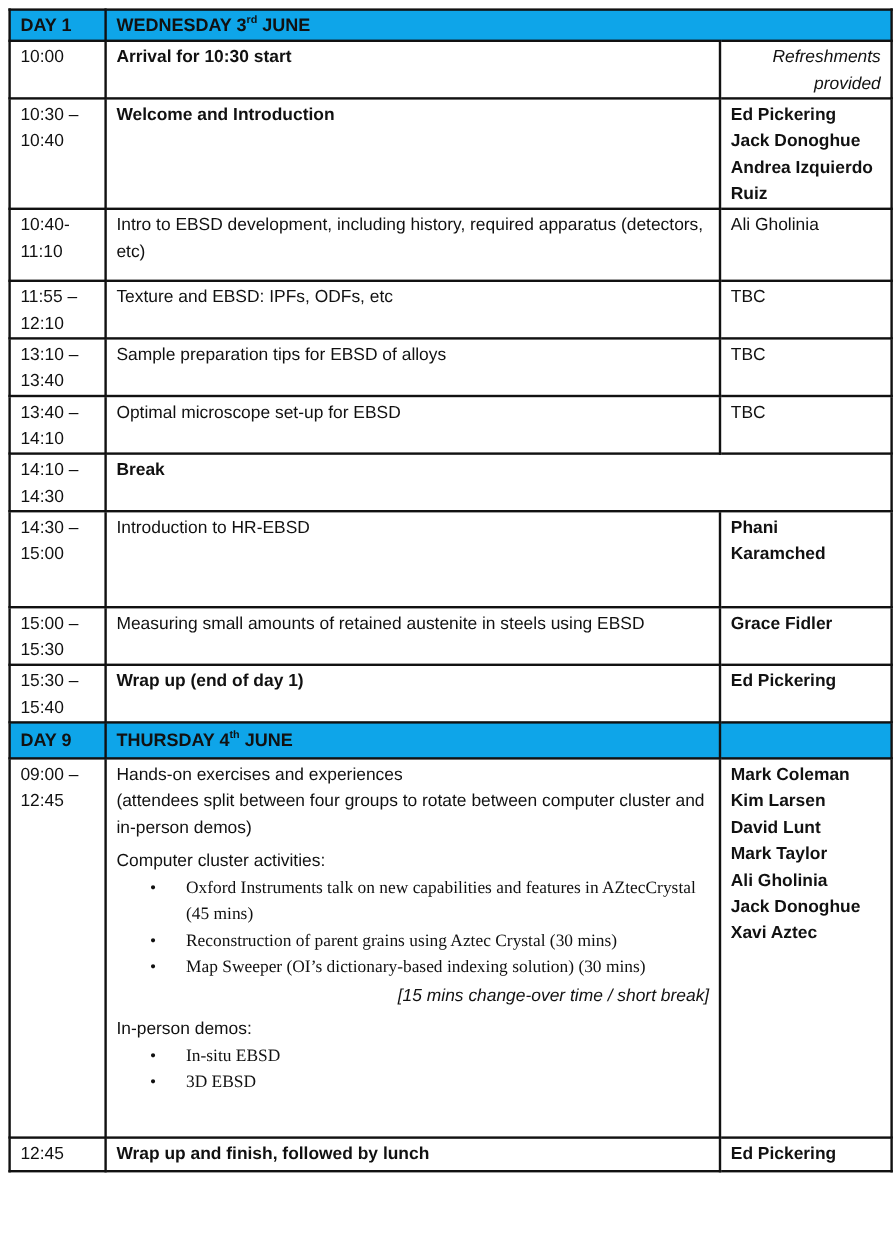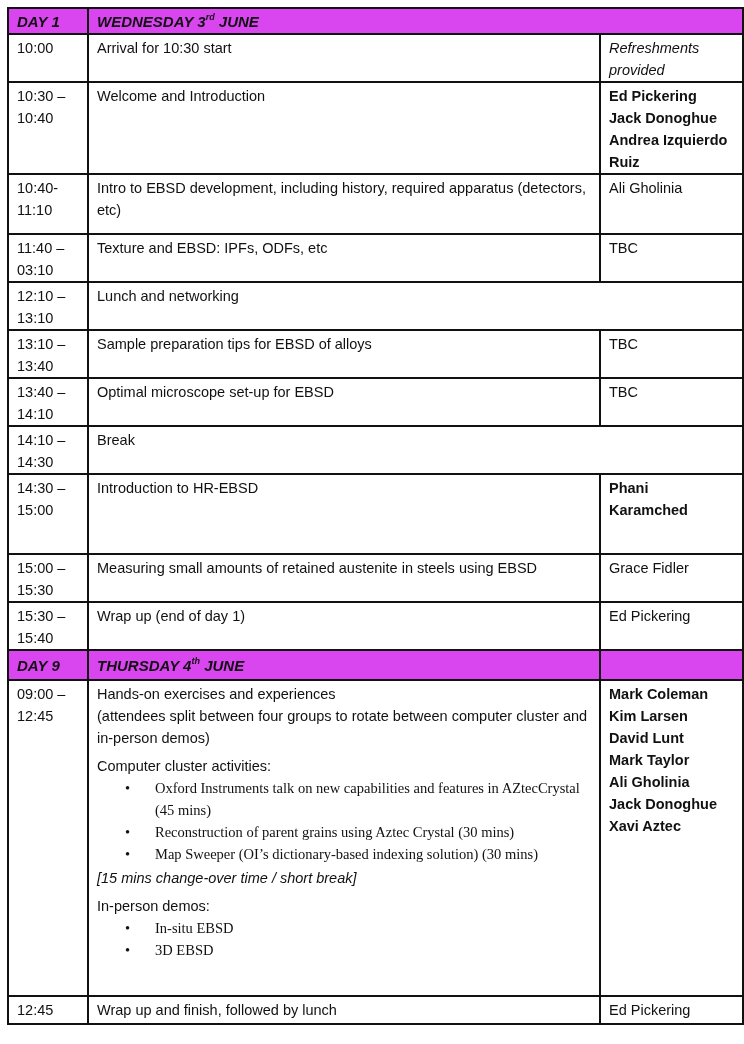--- a/index.html
+++ b/index.html
@@ -1,25 +1,25 @@
 <!DOCTYPE html>
 <html><head>
 <meta charset="utf-8">
 <style>
   html, body { margin:0; padding:0; background:#ffffff; }
   body { width:744px; height:1044px; position:relative; overflow:hidden;
          font-family:"Liberation Sans", sans-serif; color:#111; }
   table.agenda { position:absolute; left:7px; top:7px; width:735px; border-collapse:collapse; table-layout:fixed; }
   table.agenda td { border:2px solid #111; vertical-align:top; padding:2px 8px 0 8px; font-size:14.5px; line-height:22px; }
   col.c1 { width:80px; } col.c2 { width:512px; } col.c3 { width:143px; }
-  tr.dayhead td { background:#d946ef; font-weight:bold; font-size:15px; line-height:22px; padding-top:2px; padding-bottom:0; height:22px;font-style:italic; }
+  tr.dayhead td { background:#0ea5e9; font-weight:bold; font-size:15px; line-height:22px; padding-top:2px; padding-bottom:0; height:22px; }
   tr.dayhead td.nodiv { border-left:none; }
   tr.dayhead td.nodivR { border-right:none; }
-  .b { font-weight:normal; }
-  .i { font-style:italic; }
+  .b { font-weight:bold; }
+  .i { font-style:italic;text-align:right; }
   sup { font-size:9px; line-height:0; vertical-align:7px; }
   .time { font-size:14.5px; }
   .speakers div { font-weight:bold; }
   ul.bul { margin:0; padding-left:58px; list-style:none;font-family:Liberation Serif, serif; }
   ul.bul li { position:relative; }
   ul.bul li::before { content:"\2022"; position:absolute; left:-30px; top:0; }
   .para { margin:0; }
   .gap { margin-top:6px; }
 </style>
 </head>
@@ -56,29 +56,25 @@
   </tr>
 
   <tr style="height:60px">
     <td class="time">10:40- 11:10</td>
     <td>Intro to EBSD development, including history, required apparatus (detectors, etc)</td>
     <td>Ali Gholinia</td>
   </tr>
 
 
   <tr style="height:46px">
-    <td class="time">11:40 – 03:10</td>
+    <td class="time">11:55 – 12:10</td>
     <td>Texture and EBSD:  IPFs, ODFs, etc</td>
     <td>TBC</td>
   </tr>
 
-  <tr style="height:46px">
-    <td class="time">12:10 – 13:10</td>
-    <td colspan="2" class="b">Lunch and networking</td>
-  </tr>
 
   <tr style="height:46px">
     <td class="time">13:10 – 13:40</td>
     <td>Sample preparation tips for EBSD of alloys</td>
     <td>TBC</td>
   </tr>
 
   <tr style="height:46px">
     <td class="time">13:40 – 14:10</td>
     <td>Optimal microscope set-up for EBSD</td>

